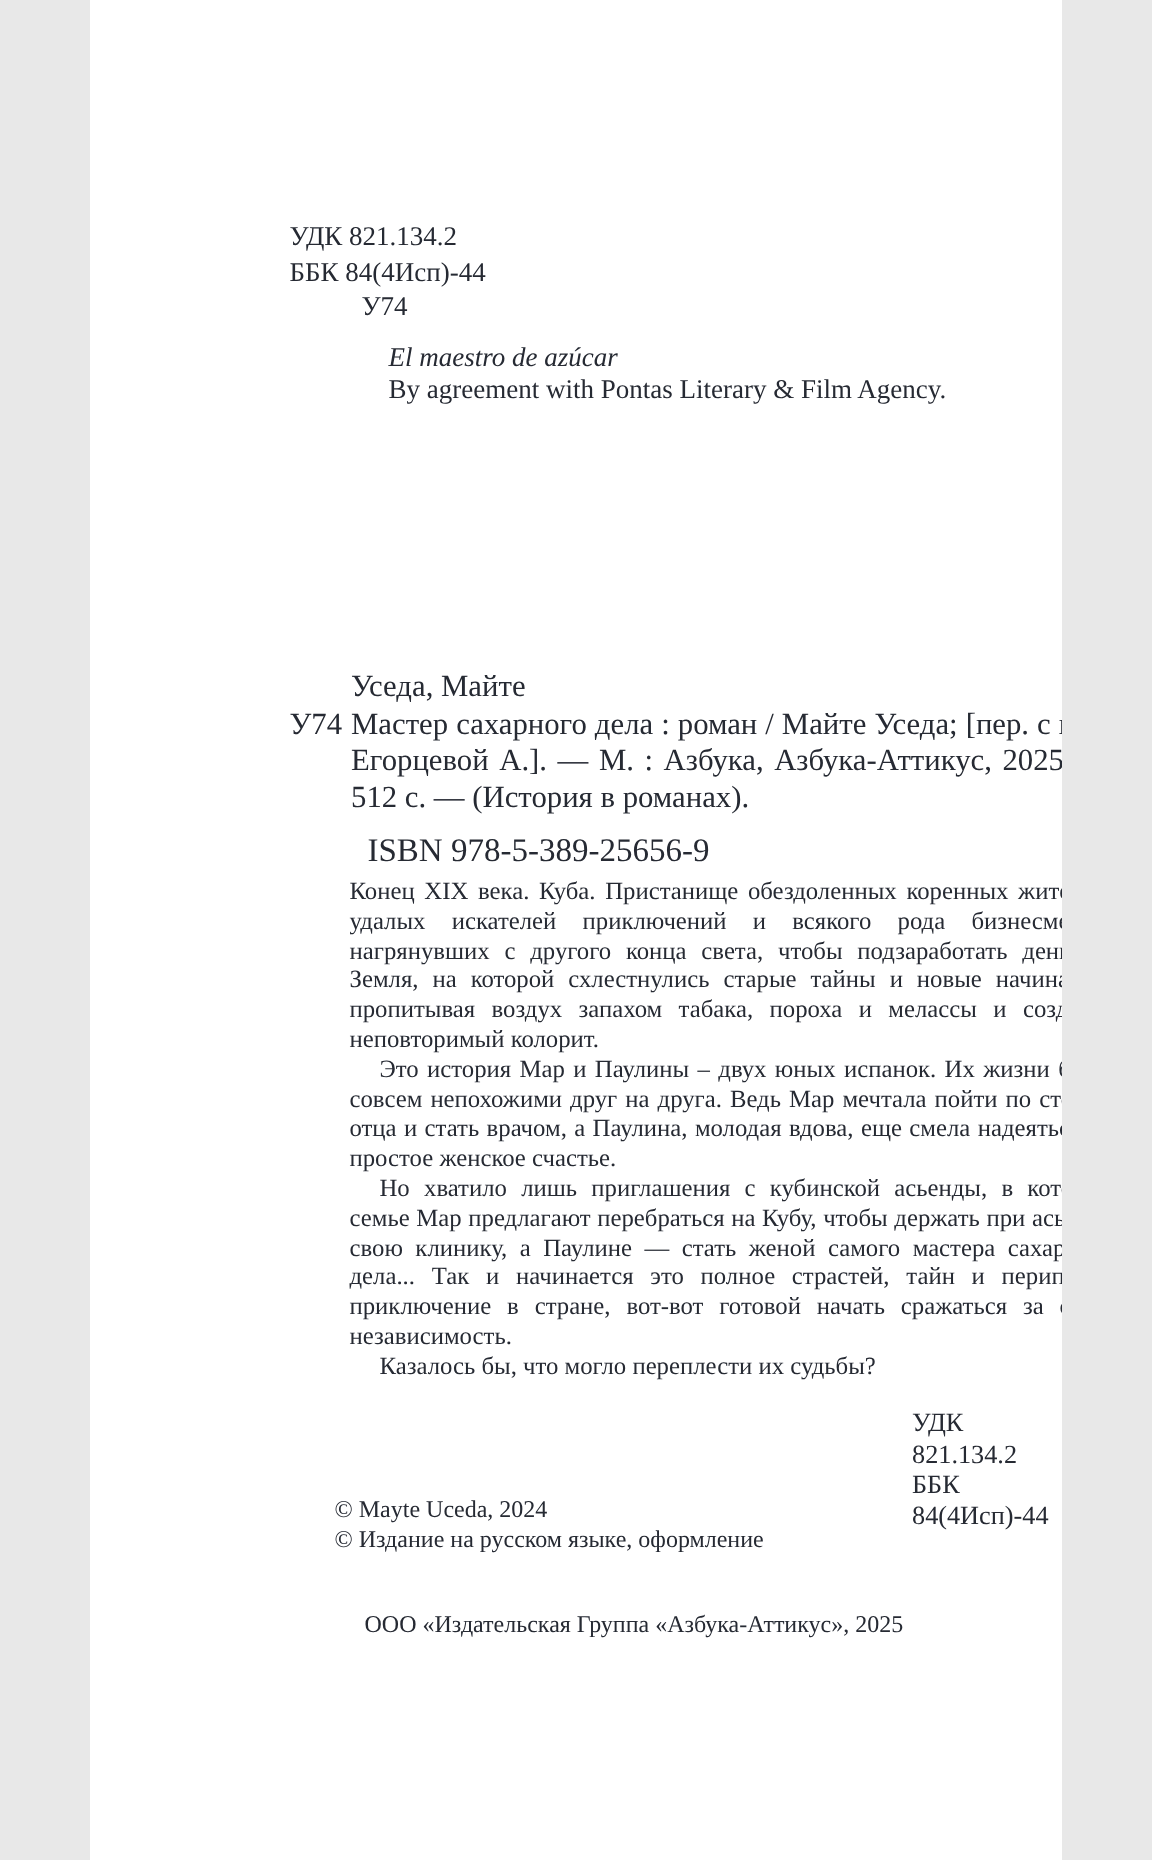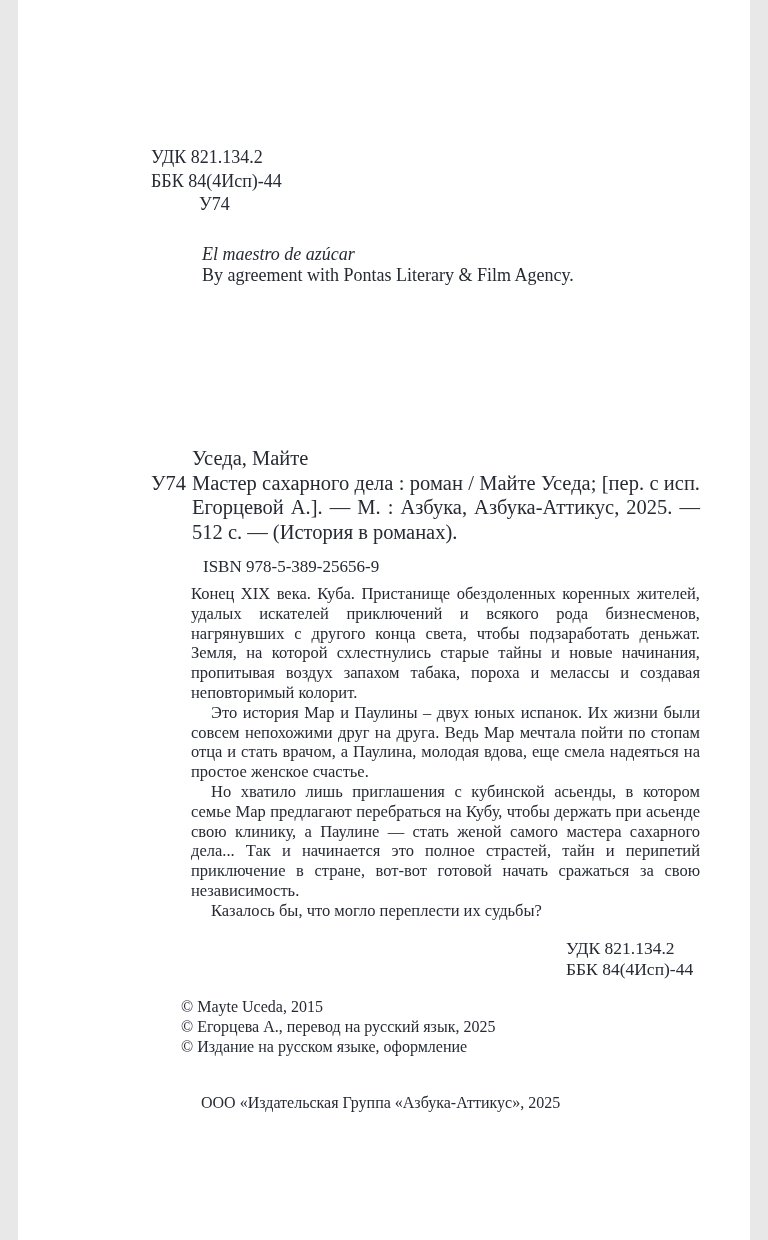--- a/index.html
+++ b/index.html
@@ -1,42 +1,42 @@
 <!DOCTYPE html>
 <html lang="ru"><head>
 <meta charset="utf-8">
 <style>
   html,body{margin:0;padding:0;background:#e8e8e8;}
   .page{
     position:relative;
-    width:732px;height:1240px;
+    width:648px;height:1240px;
     margin:0 auto;
     background:#ffffff;
     color:#262a33;
     font-family:"Liberation Serif","DejaVu Serif",serif;
     overflow:hidden;
   }
   .abs{position:absolute;}
 
   
   .top-class{left:133px;top:146px;font-size:18px;line-height:23.5px;}
   .top-class .sign-line{padding-left:48px;}
 
   
-  .orig-block{left:184px;top:228px;font-size:18px;line-height:21px;margin-top:16px;}
+  .orig-block{left:199px;top:228px;font-size:18px;line-height:21px;}
   .credits-block{left:184px;top:293px;font-size:18px;line-height:21px;}
   .ital{font-style:italic;}
 
   
   .catalog{left:133px;top:446px;width:549px;font-size:20.5px;line-height:24.5px;}
   .catalog-heading{font-weight:normal;margin-left:41px;}
   .catalog-row{display:flex;align-items:flex-start;}
   .catalog-row .card-sign{width:41px;flex:0 0 41px;}
   .catalog-row p{margin:0;flex:1;text-align:justify;}
-  .isbn{margin-left:52px;margin-top:11px;font-size:17px;}
+  .isbn{margin-left:52px;margin-top:11px;font-size:22px;}
 
   
   .annotation{left:173px;top:584px;width:509px;font-size:16.5px;line-height:19.8px;}
   .annotation p{margin:0;text-align:justify;}
   .annotation p + p{text-indent:20px;}
 
   
   .footer-class{left:548px;top:938px;font-size:17.5px;line-height:20.5px;}
 
   
@@ -76,19 +76,18 @@
     <p>Но хватило лишь приглашения с кубинской асьенды, в котором семье Мар предлагают перебраться на Кубу, чтобы держать при асьенде свою клинику, а Паулине — стать женой самого мастера сахарного дела... Так и начинается это полное страстей, тайн и перипетий приключение в стране, вот-вот готовой начать сражаться за свою независимость.</p>
     <p>Казалось бы, что могло переплести их судьбы?</p>
   </div>
 
   <div class="abs footer-class">
     <div>УДК 821.134.2</div>
     <div>ББК 84(4Исп)-44</div>
   </div>
 
   <div class="abs copyright">
-    <div>© Mayte Uceda, 2015</div>
-    <div>© Егорцева А., перевод на русский язык, 2025</div>
+    <div>© Mayte Uceda, 2024</div>
     <div>© Издание на русском языке, оформление</div>
     <div class="indent">ООО «Издательская Группа «Азбука-Аттикус», 2025</div>
   </div>
 
 </div>
 
 </body></html>

